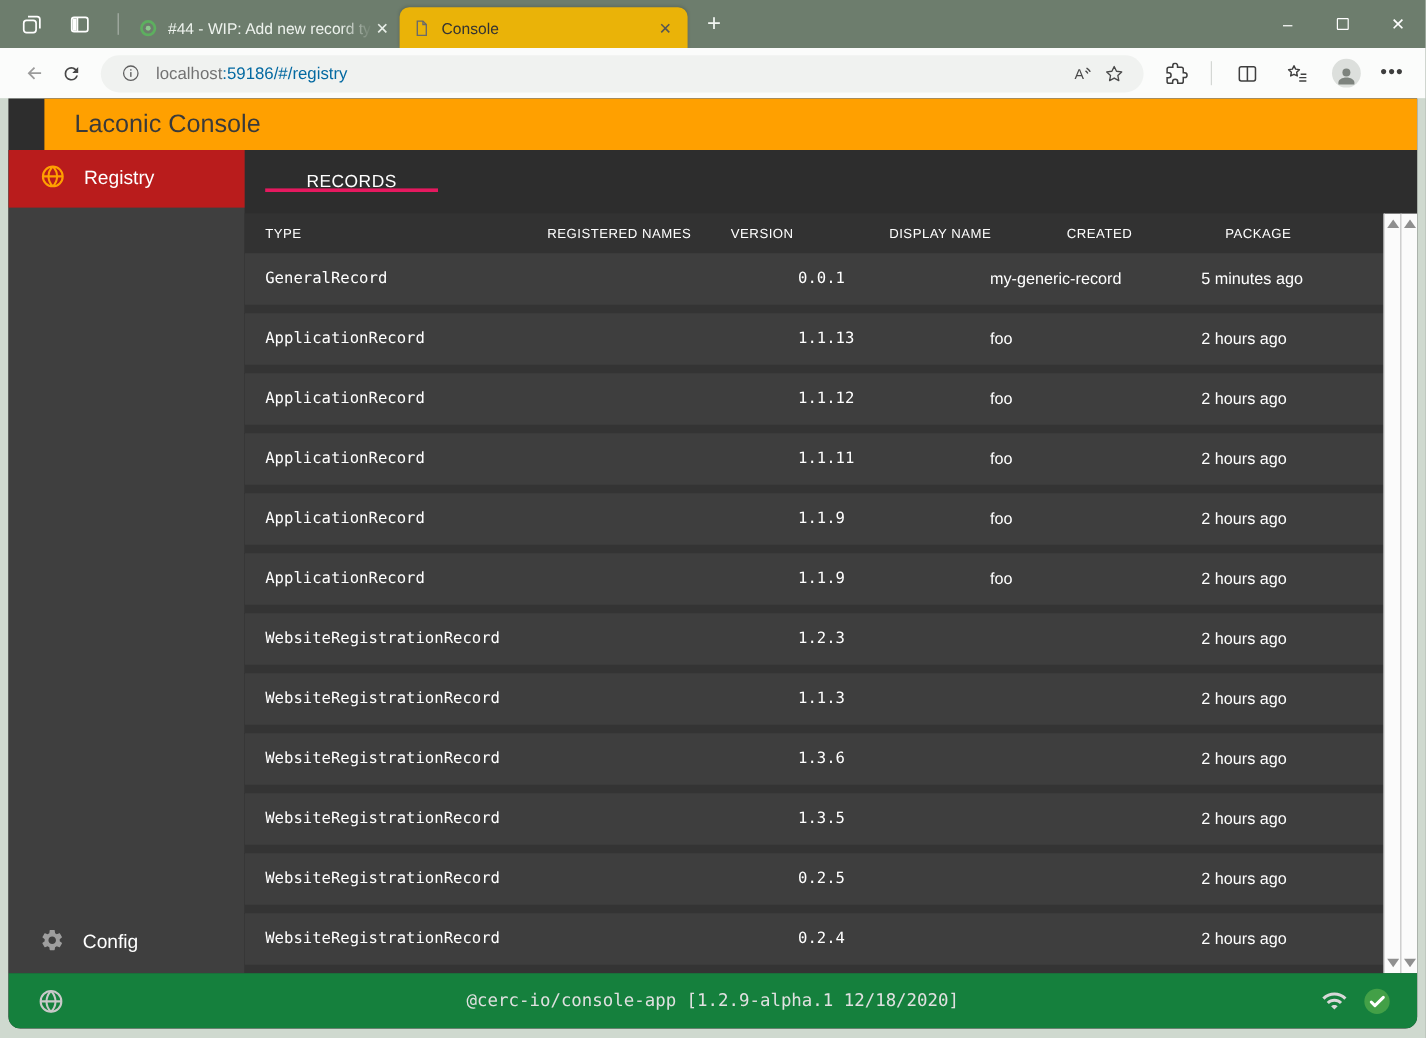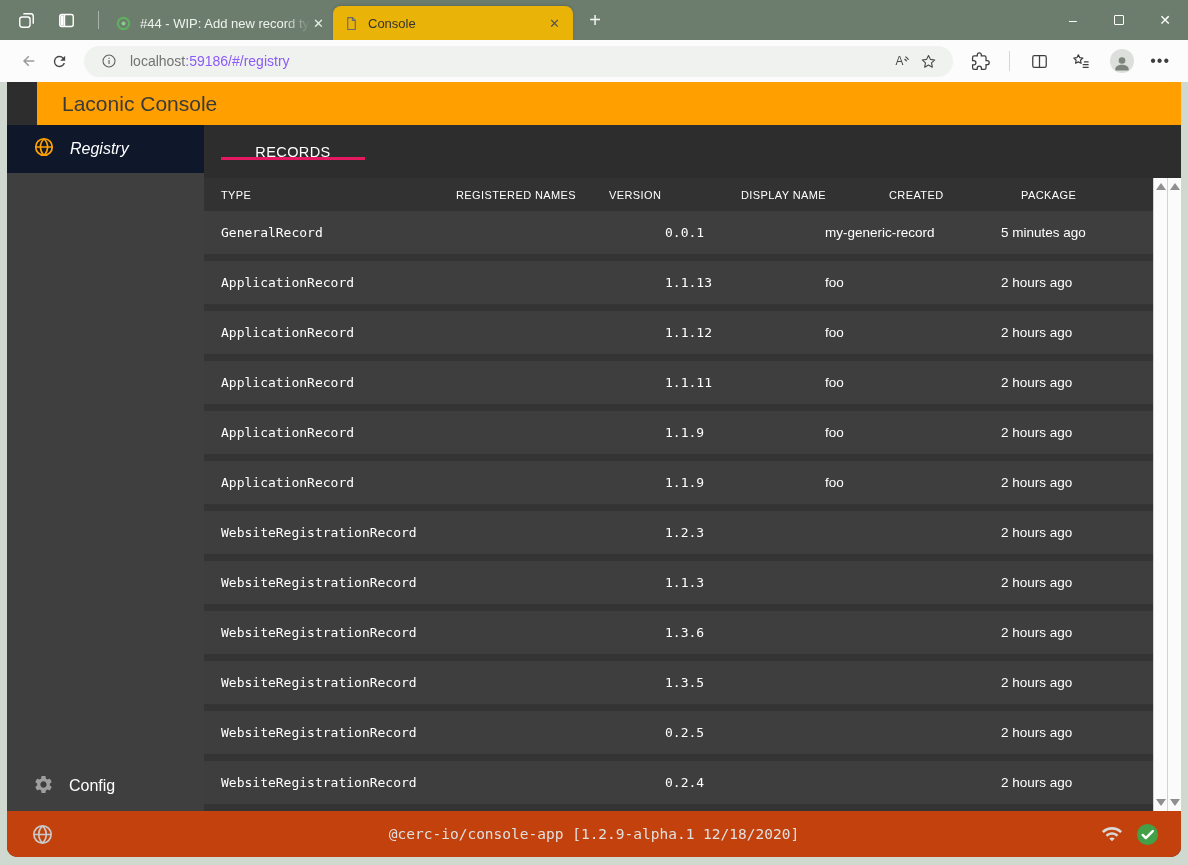--- a/index.html
+++ b/index.html
@@ -31,40 +31,40 @@
       font-size:14px; cursor:pointer; }
   .win-btn .sq { width:10px; height:10px; border:1.4px solid #fff; border-radius:1px; }
 
   
   .toolbar { height:42px; background:#fbfcfb; display:flex; align-items:center; padding:0 14px; flex:none; }
   .nav-ic { width:30px; height:30px; display:flex; align-items:center; justify-content:center; border-radius:6px; cursor:pointer; }
   .address { flex:1; height:31px; background:#f0f2f0; border-radius:16px; display:flex; align-items:center;
       padding:0 12px; margin:0 10px; }
   .url { font-size:14px; margin-left:8px; }
   .url .host { color:#737373; }
-  .url .rest { color:#8b5cf6; }
+  .url .rest { color:#0369a1; }
   .addr-spacer { flex:1; }
   .pill-ic { width:26px; height:26px; display:flex; align-items:center; justify-content:center; cursor:pointer; }
   .tool-right { display:flex; align-items:center; gap:16px; padding:0 4px; }
   .tool-right .tb-sep2 { width:1px; height:20px; background:#d4d7d4; }
   .avatar { width:24px; height:24px; border-radius:50%; background:#dcdfdc; display:flex; align-items:flex-end;
       justify-content:center; overflow:hidden; cursor:pointer; }
   .dots { font-size:16px; color:#3e3e3e; letter-spacing:1px; cursor:pointer; }
 
   
   .page { flex:1; background:#cfd9cf; padding:0 7px 8px 7px; }
   .app { height:100%; display:flex; flex-direction:column; background:#2d2d2d; border-radius:0 0 10px 10px; overflow:hidden; }
   .app-header { height:43px; background:#ffa000; display:flex; align-items:center; padding-left:25px; flex:none;margin-left:30px; }
   .app-title { font-size:21px; color:#3a3a3a; }
 
   .app-body { flex:1; display:flex; min-height:0; }
   .sidebar { width:197px; background:#3f3f3f; display:flex; flex-direction:column; flex:none; }
   .side-item { height:48px; display:flex; align-items:center; padding-left:26px; gap:15px; color:#fff;
       font-size:16px; cursor:pointer; }
-  .side-item.selected { background:#0f172a;font-style:italic; }
+  .side-item.selected { background:#b91c1c; }
   .side-spacer { flex:1; }
   .side-item.bottom { height:46px; margin-bottom:2px; }
 
   .main { flex:1; display:flex; flex-direction:column; background:#2d2d2d; min-width:0; }
   .tabstrip { height:53px; display:flex; padding-left:17px; flex:none;align-items:center; }
   .app-tab { width:144px; margin-right:16px; display:flex; align-items:center; justify-content:center;
       font-size:14.5px; letter-spacing:.4px; color:#9e9e9e; position:relative; cursor:pointer; }
   .app-tab.active { color:#fff; }
   .app-tab.active::after { content:''; position:absolute; left:0; right:0; bottom:0; height:3px; background:#e5195f; }
 
@@ -81,21 +81,21 @@
   .row-action { width:24px; height:24px; display:flex; cursor:pointer; }
 
   .scrollbars { width:28px; display:flex; flex:none; }
   .sb { flex:1; background:#fbfbfb; border-left:1px solid #d2d2d2; display:flex; flex-direction:column;
       justify-content:space-between; align-items:center; padding:5px 0; cursor:pointer; }
   .arr-up { width:0; height:0; border-left:5px solid transparent; border-right:5px solid transparent;
       border-bottom:7px solid #8f8f8f; }
   .arr-down { width:0; height:0; border-left:5px solid transparent; border-right:5px solid transparent;
       border-top:7px solid #8f8f8f; }
 
-  .app-footer { height:46px; background:#c2410c; display:flex; align-items:center; padding:0 22px 0 24px;
+  .app-footer { height:46px; background:#15803d; display:flex; align-items:center; padding:0 22px 0 24px;
       position:relative; flex:none; }
   .footer-text { position:absolute; left:0; right:0; text-align:center; font-family:"DejaVu Sans Mono", monospace;
       font-size:14.5px; color:#e0e0e0; }
   .footer-right { margin-left:auto; display:flex; align-items:center; gap:13px; z-index:1; }
 </style>
 </head>
 <body>
 
 <div class="window">
 

